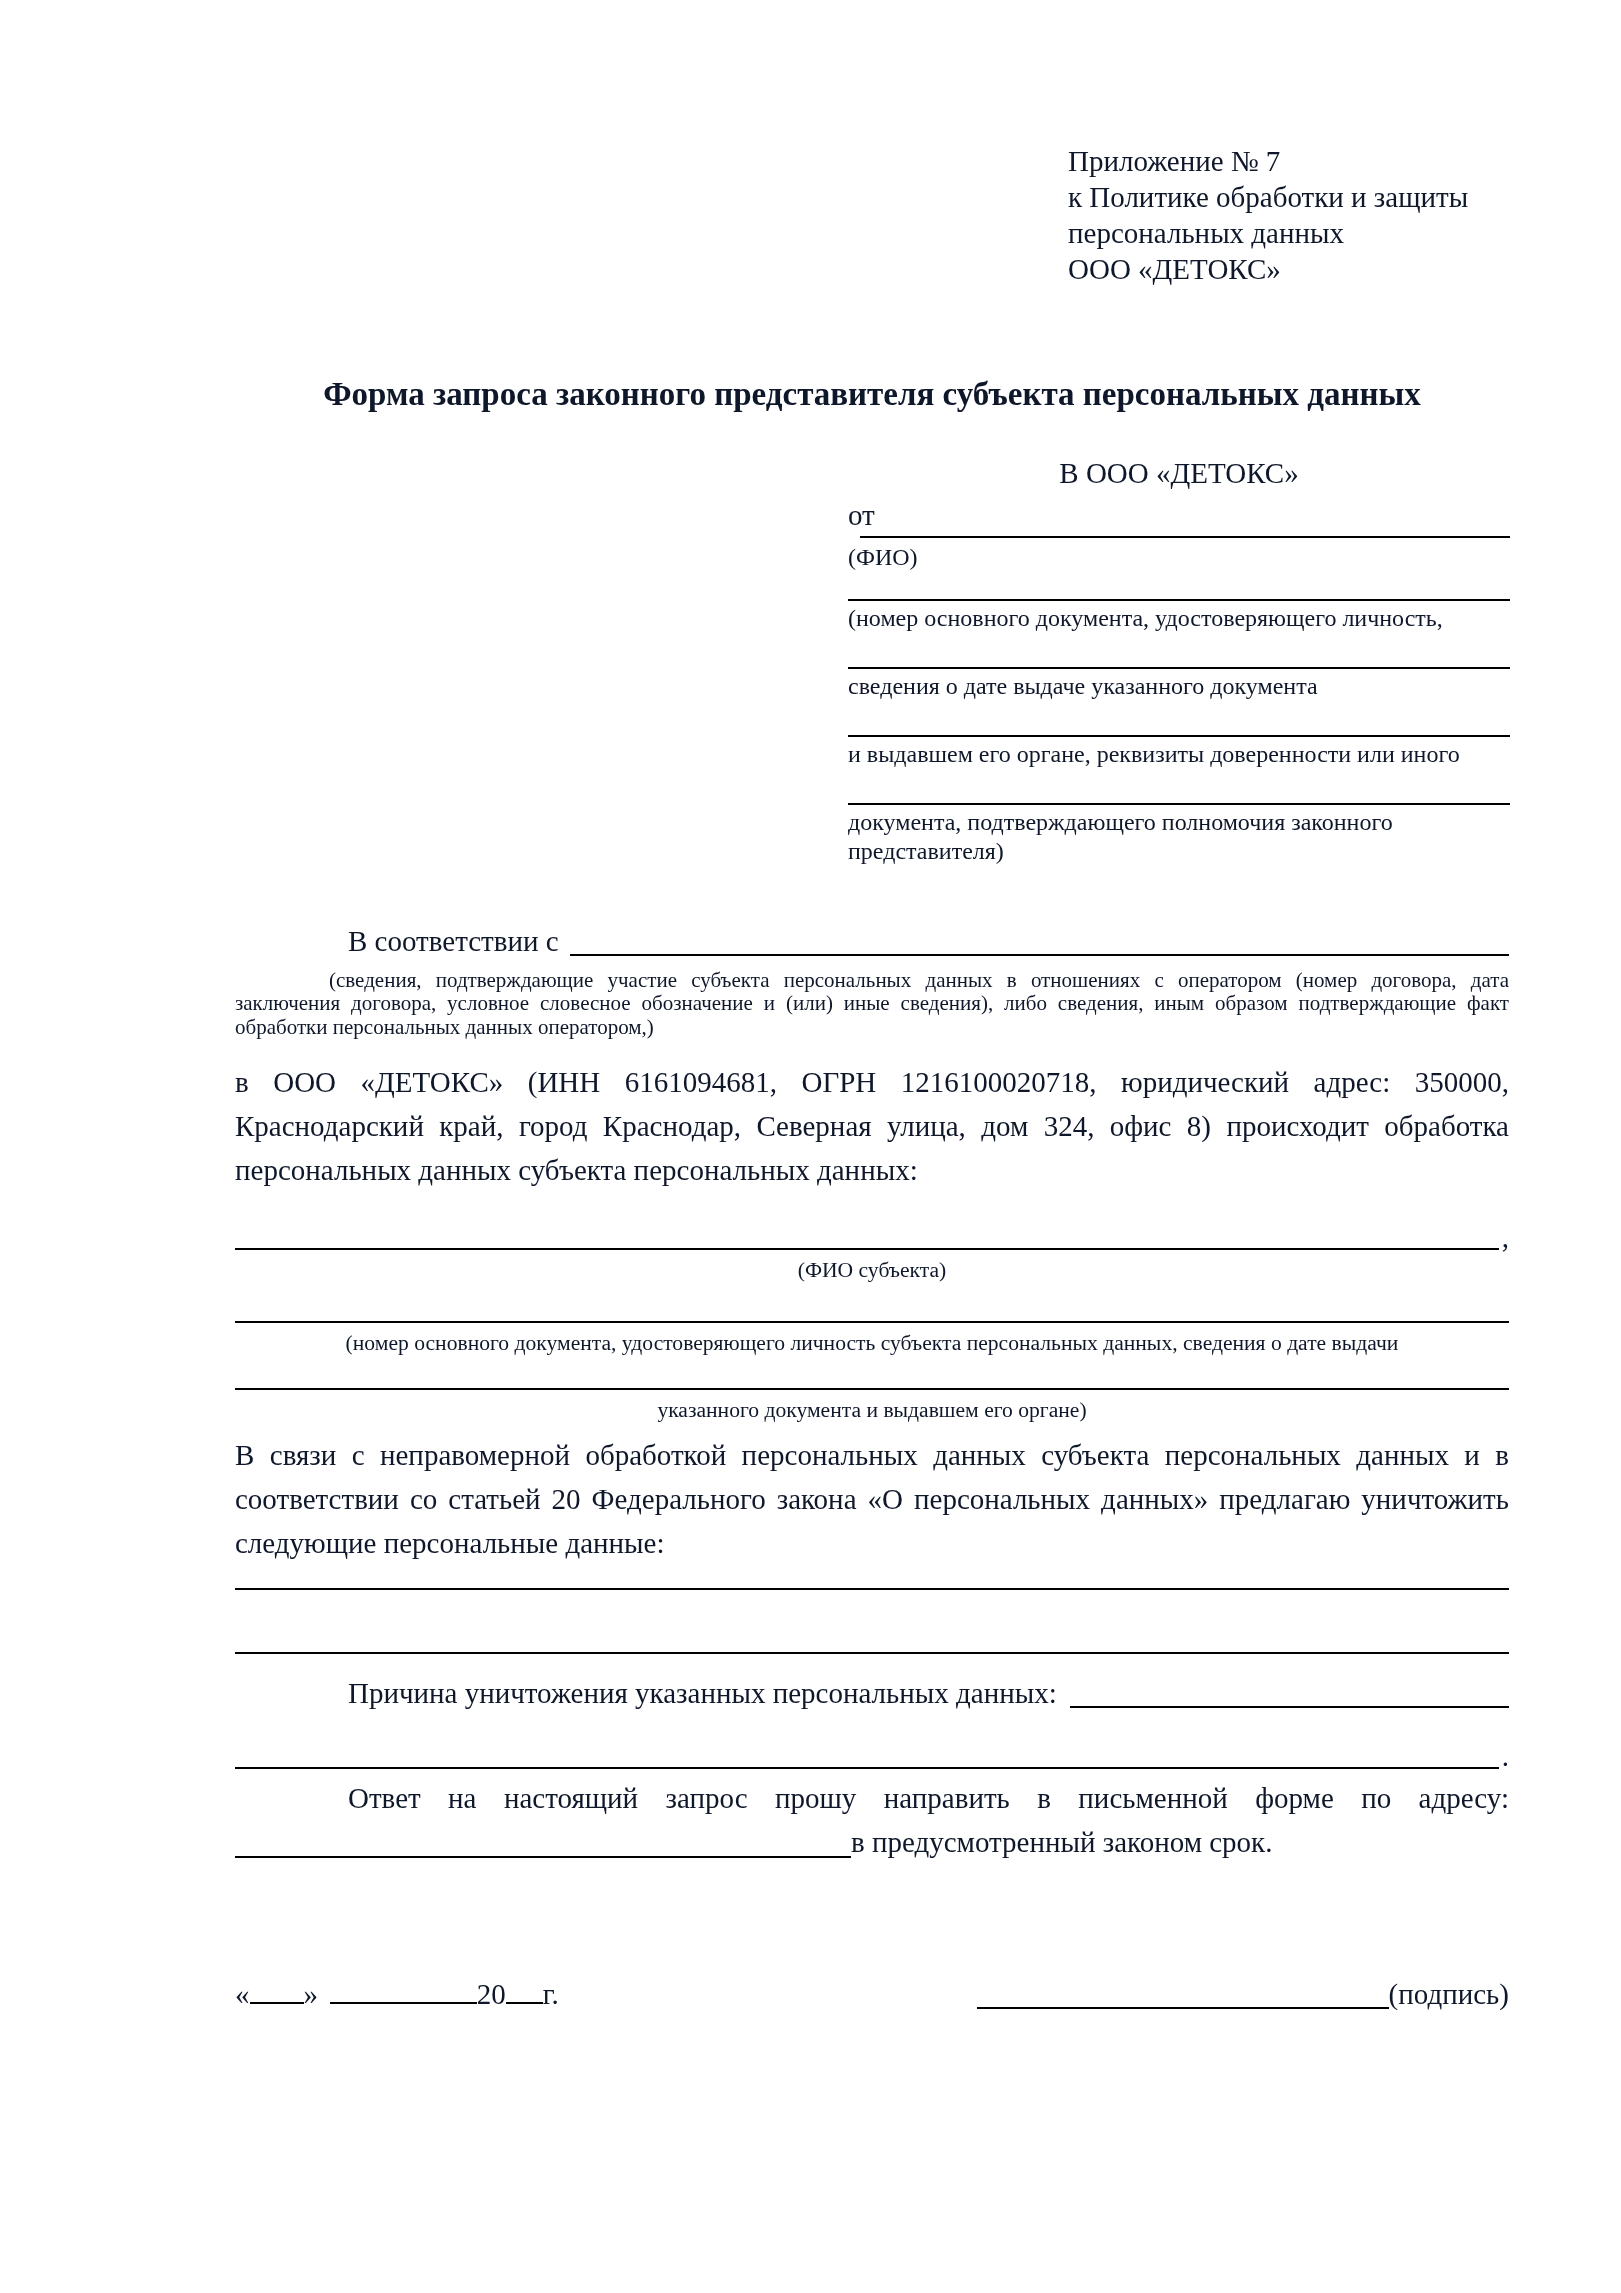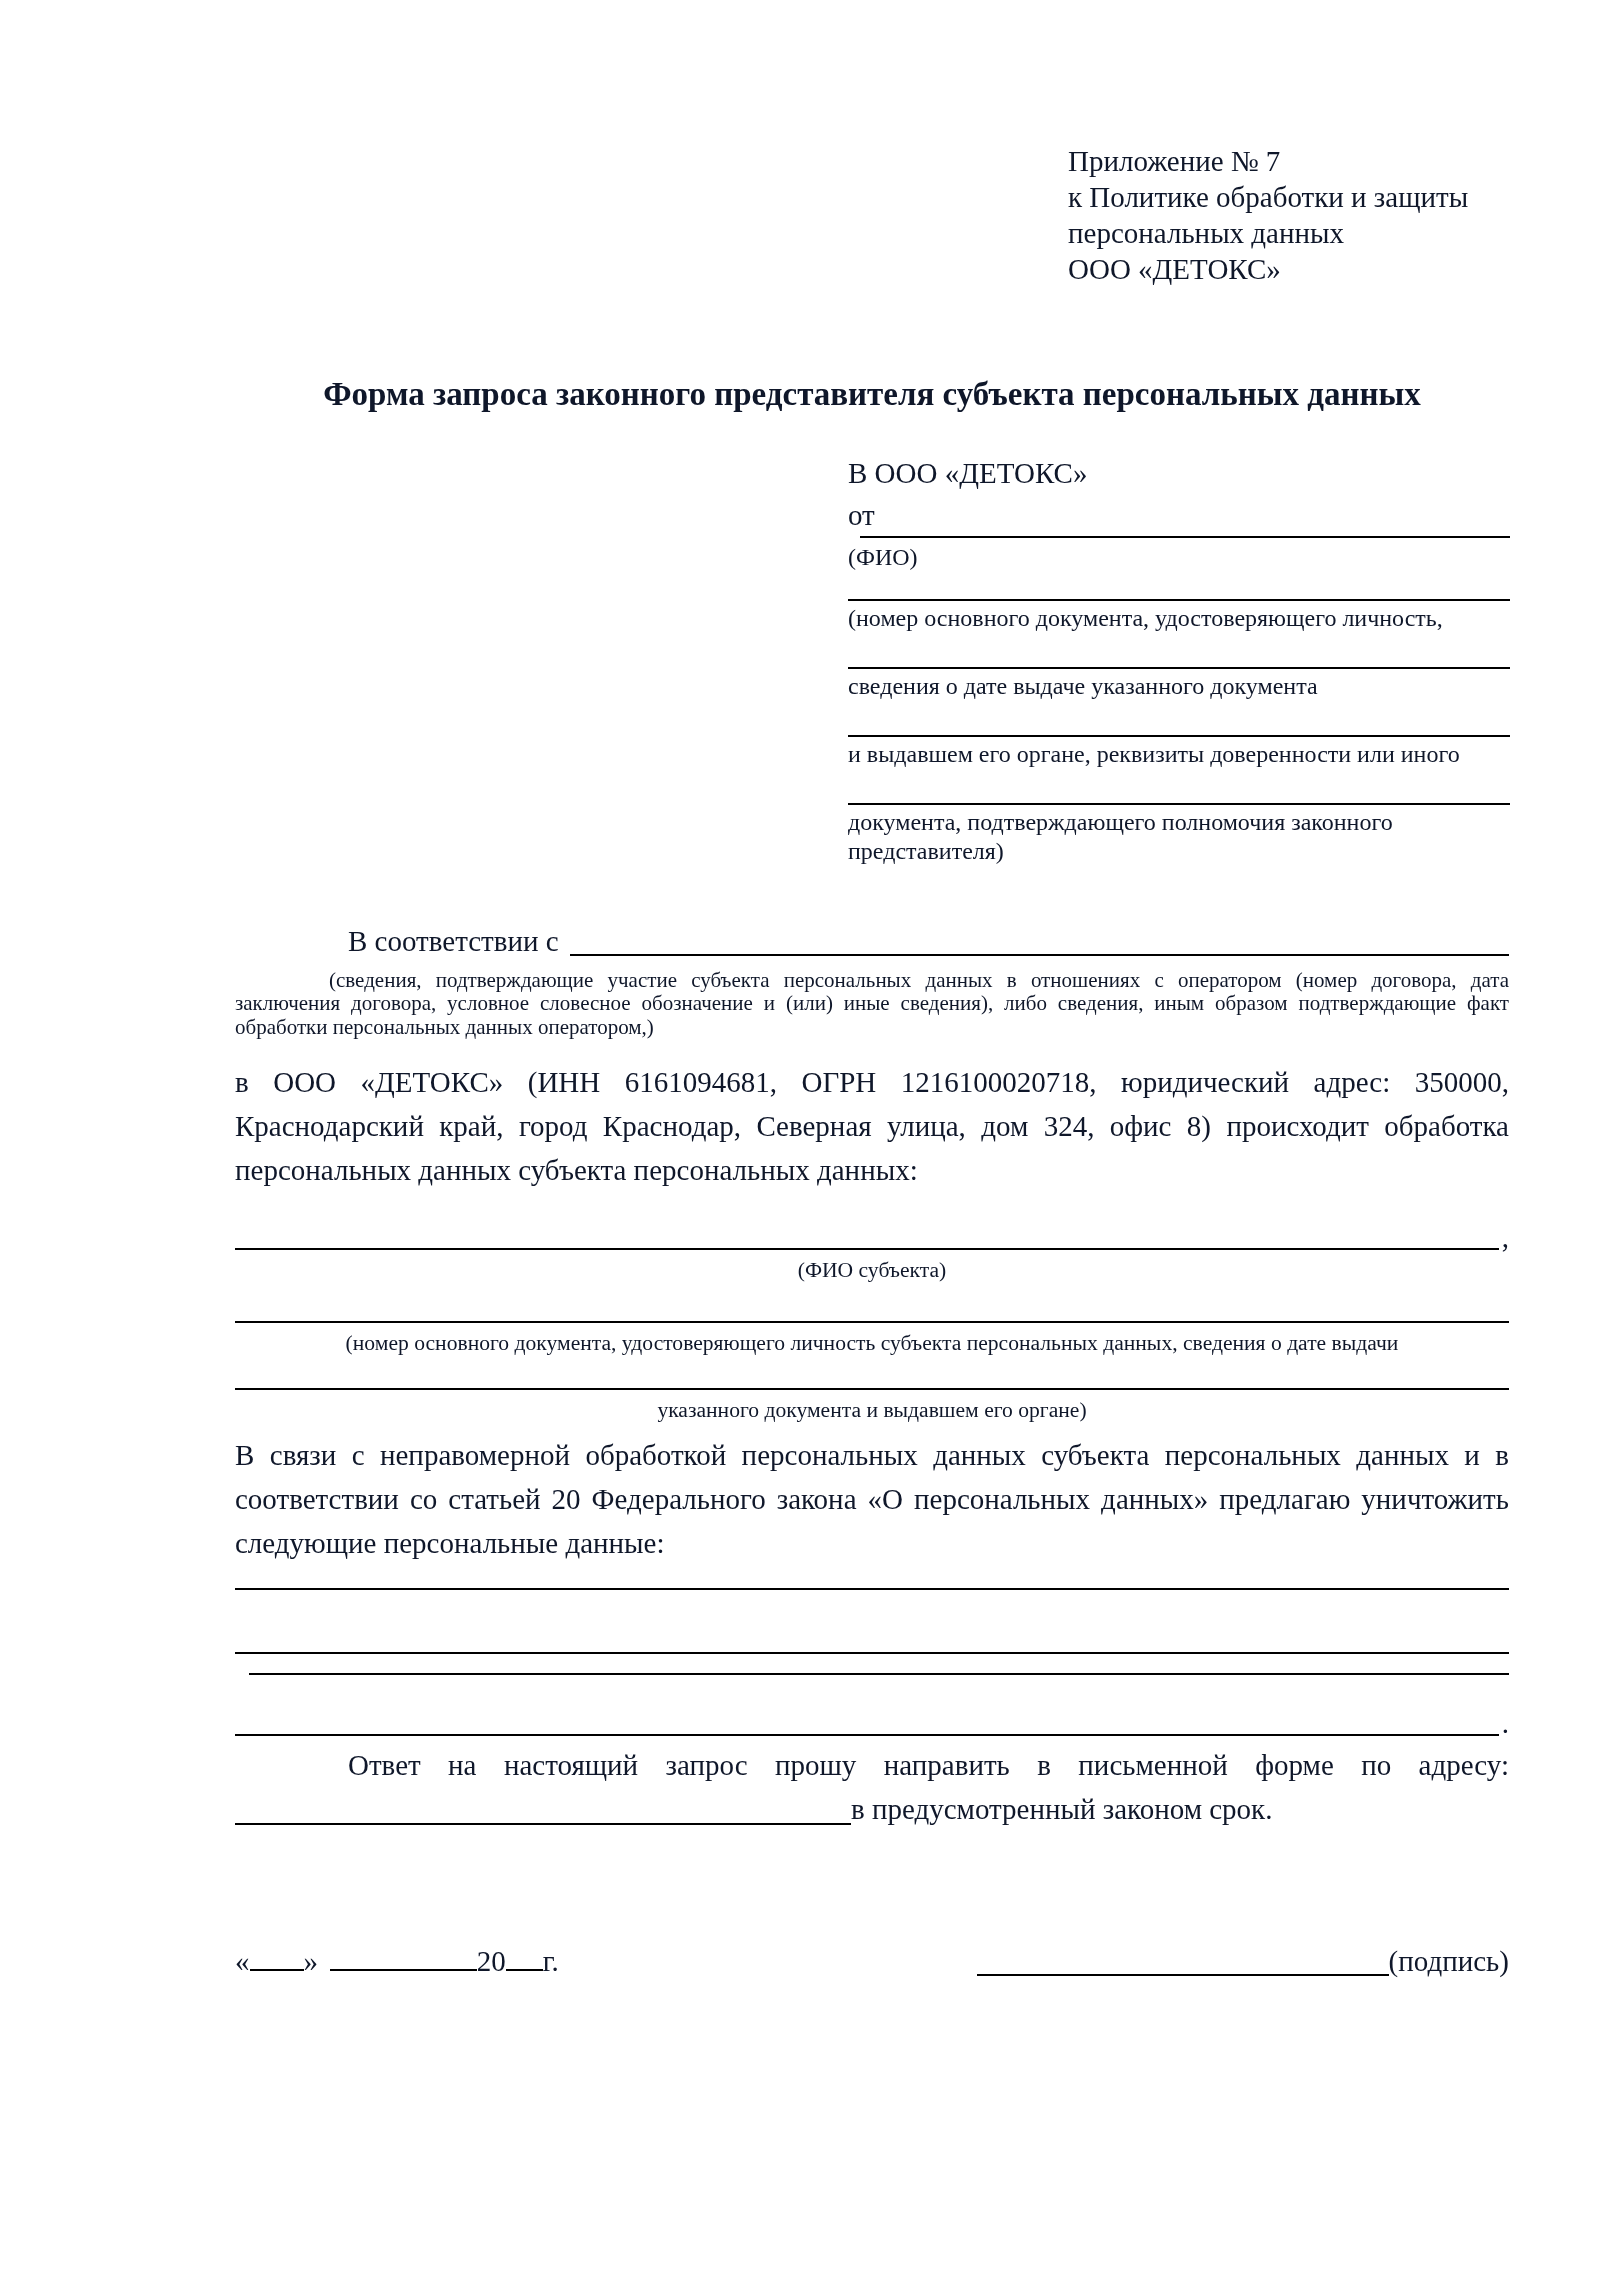--- a/index.html
+++ b/index.html
@@ -15,21 +15,21 @@
   .content { margin:0 112px 0 235px; } 
 
   
   .hdr { padding-top:143px; margin-left:833px; font-size:29px; line-height:36px; }
 
   
   .title { margin-top:84px; text-align:center; font-weight:bold; font-size:33px; line-height:46px; }
 
   
   .recipient { margin-top:35px; margin-left:613px; width:662px; font-size:29px; }
-  .recipient .to   { line-height:43px; }
+  .recipient .to   { line-height:43px;text-align:center; }
   .from-row { display:flex; line-height:41px;flex-direction:column; }
   .from-row .fill { flex:1; border-bottom:2.9px solid #000; margin-left:11.8px; margin-bottom:4.9px; }
   .rcap { text-align:left; font-size:24px; line-height:29px; }
   .rline { height:0; border-bottom:2.9px solid #000; margin-top:34px; margin-bottom:2.9px; }
   .rline.first { margin-top:27.4px; }
 
   
   .acc-row { display:flex; margin-top:53px; font-size:29px; line-height:44px; }
   .acc-row .lead { margin-left:113px; white-space:nowrap; }
   .acc-row .fill { flex:1; border-bottom:2.9px solid #000; margin-left:11.8px; margin-bottom:6.9px; }
@@ -143,20 +143,21 @@
     <p class="para mt8">В связи с неправомерной обработкой персональных данных субъекта персональных данных и в соответствии со статьей 20 Федерального закона «О персональных данных» предлагаю уничтожить следующие персональные данные:</p>
 
     <div class="ulrow mt24">
       <span class="fill"></span>
     </div>
     <div class="ulrow mt56">
       <span class="fill"></span>
     </div>
 
     <div class="reason-row mt12">
+      <span class="label">Причина уничтожения указанных персональных данных:</span>
       <span class="fill"></span>
     </div>
 
     <div class="ulrow mt24">
       <span class="fill"></span>
       <span class="tail">.</span>
     </div>
 
     <p class="answer mt18">Ответ на настоящий запрос прошу направить в письменной форме по адресу:</p>
 

